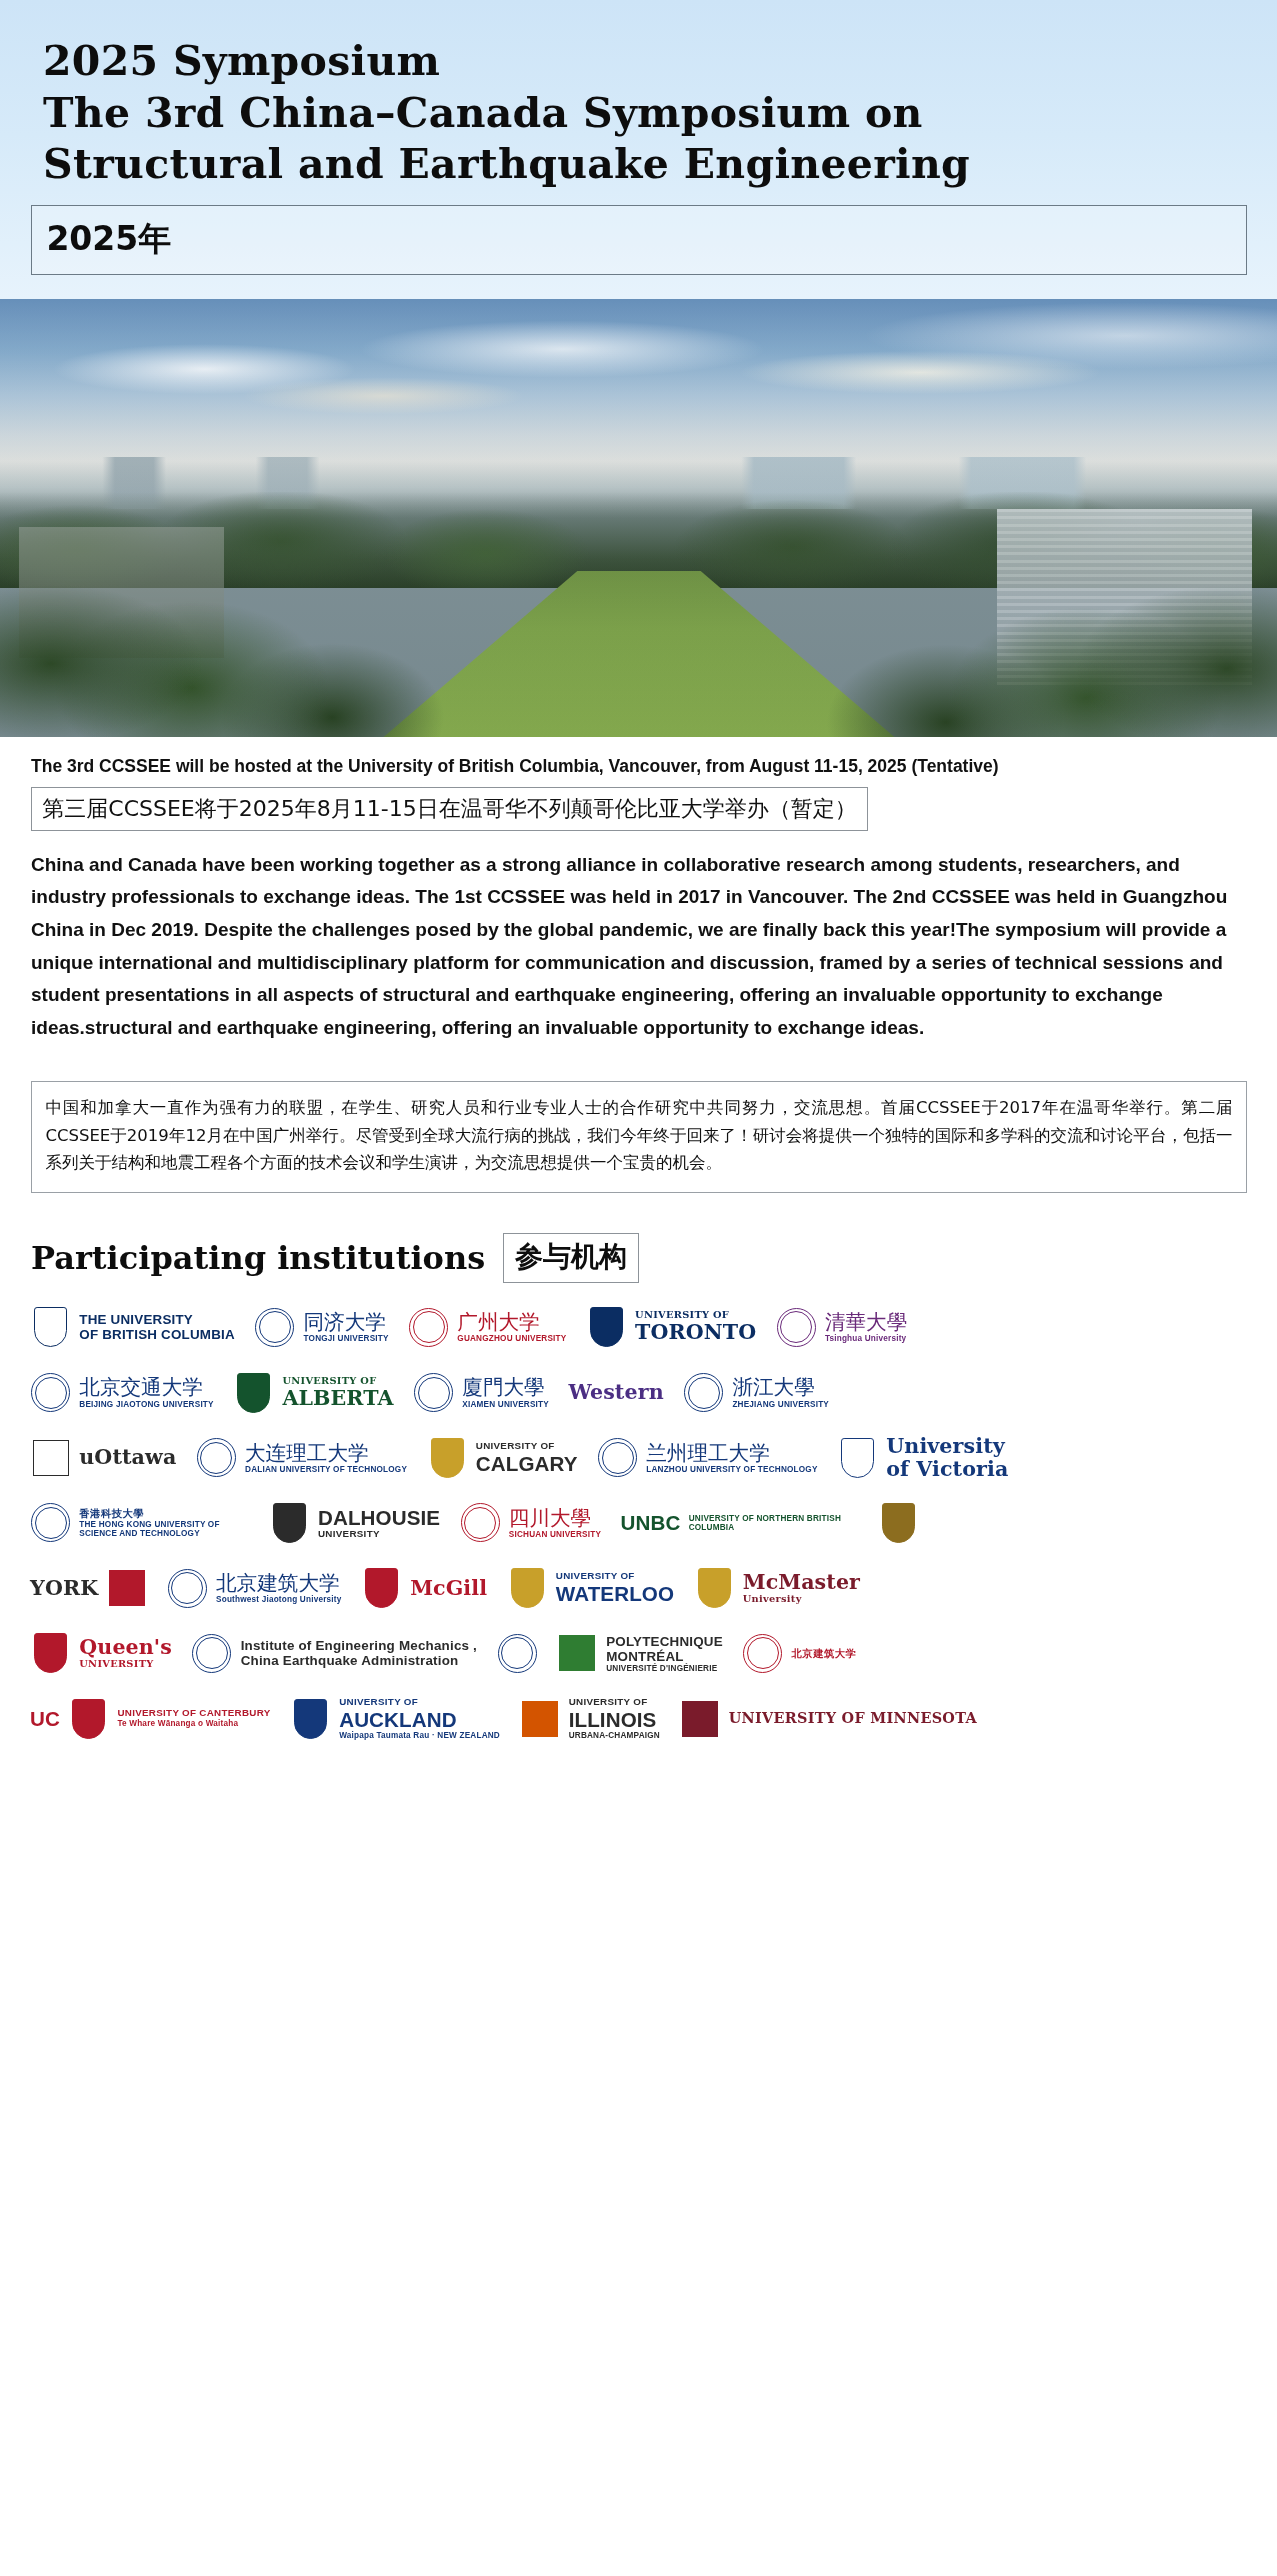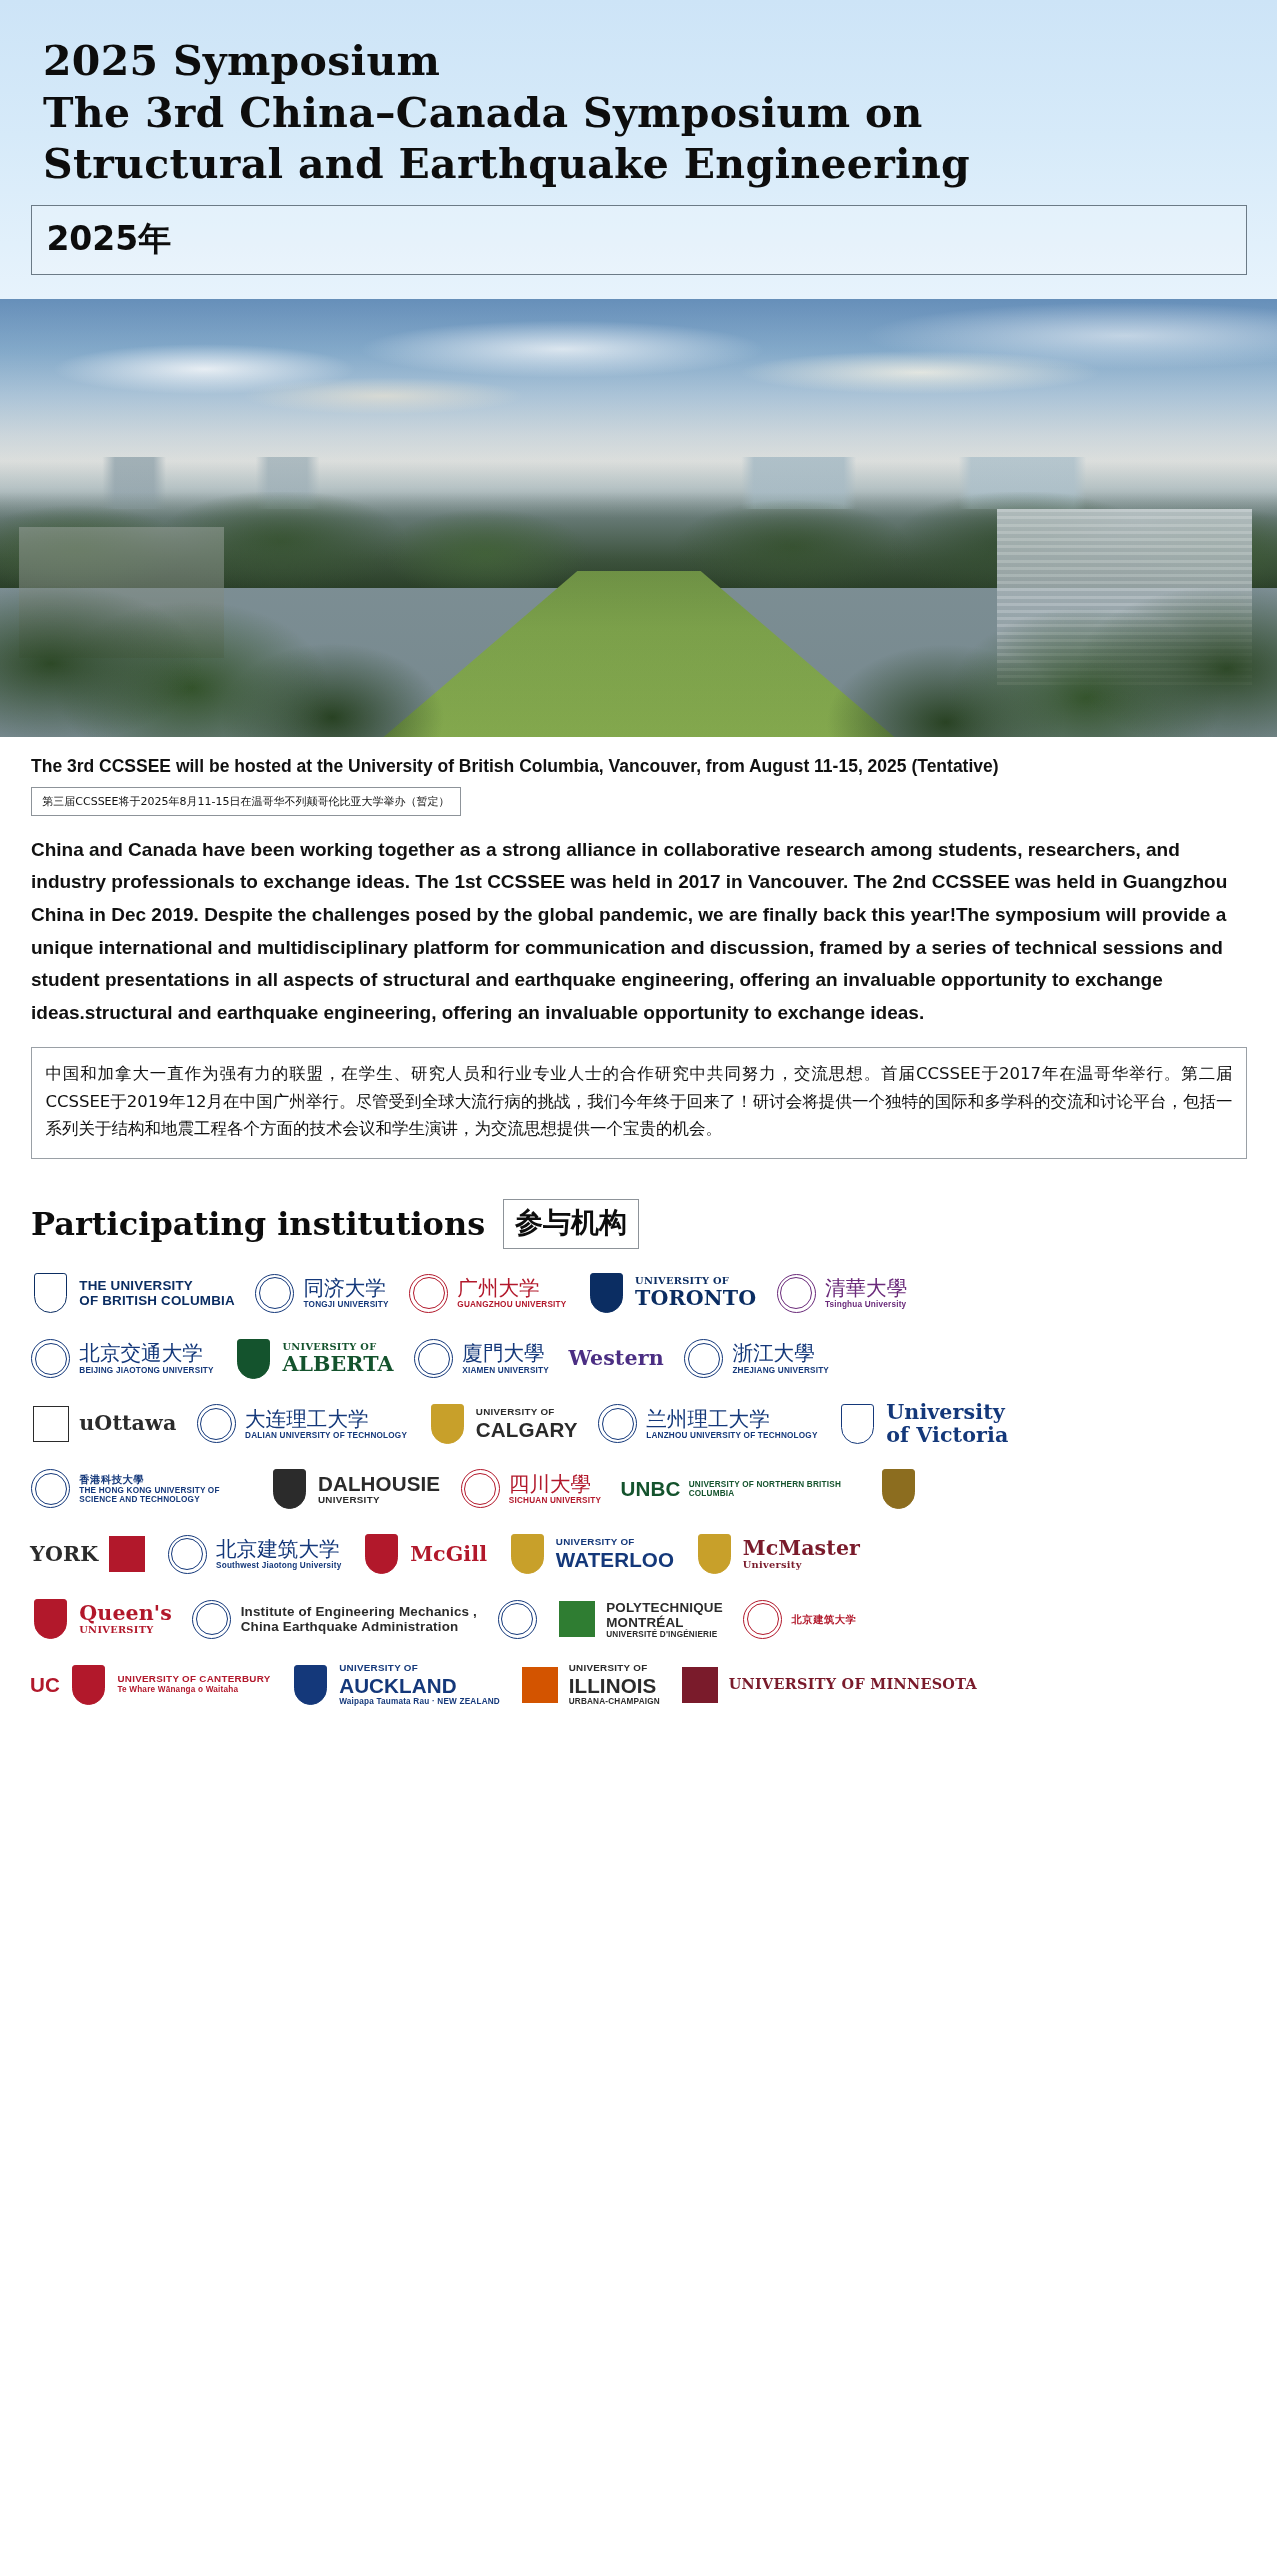--- a/index.html
+++ b/index.html
@@ -124,38 +124,38 @@
 
   
   .caption-area { padding: 17.5px 31px 0 31px; }
   .caption-en {
     font-size: 17.5px; font-weight: 700; color: #111; line-height: 1.3;
   }
   .caption-cn-box {
     margin-top: 9.3px; border: 1px solid #8d9399; display: inline-block;
     padding: 6.2px 10.3px;
   }
-  .caption-cn { font-size: 11px; font-weight: 400; color: #111; font-family: "DejaVu Sans", sans-serif; }
+  .caption-cn { font-size: 22px; font-weight: 400; color: #111; font-family: "DejaVu Sans", sans-serif; }
 
   
   .sec-head { display:flex; align-items:center; gap: 17.5px; padding: 0 31px; margin-top: 40px; }
   .sec-head-en {
     font-family: "DejaVu Serif","Liberation Serif",serif; font-weight: bold;
     font-size: 32px; color: #0d0d0d;
   }
   .sec-head-cn-box { border: 1px solid #8d9399; padding: 4.1px 11.3px 6.2px 11.3px; }
   .sec-head-cn { font-family:"DejaVu Sans",sans-serif; font-weight: bold; font-size: 28px; color:#0d0d0d; }
 
   
   .body-en {
     padding: 0 31px; margin-top: 17.5px;
     font-size: 19px; line-height: 1.72; font-weight: 700; color: #111;
   }
   .body-cn-box {
-    margin: 17px 31px 0 31px; border: 1px solid #9aa0a6; padding: 12.4px 13.4px 14.4px 13.4px;
+    margin: 36px 31px 0 31px; border: 1px solid #9aa0a6; padding: 12.4px 13.4px 14.4px 13.4px;
   }
   .body-cn {
     font-family: "DejaVu Sans", sans-serif;
     font-size: 16.5px; line-height: 1.68; color: #111; text-align: justify;
   }
 
   
   .logos { padding: 15.5px 26px 36px 26px; }
   .logo-row { display:flex; align-items:center; justify-content: flex-start; gap: 11.3px; margin-bottom: 7.2px; }
   .logo-cell {

